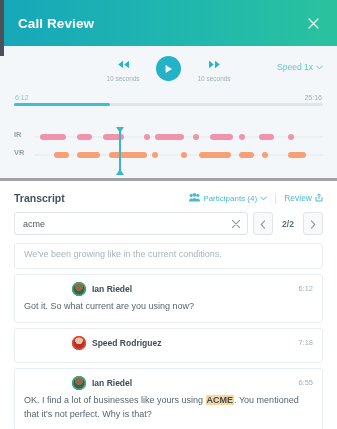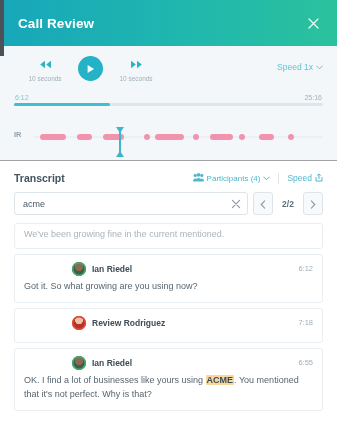--- a/index.html
+++ b/index.html
@@ -46,21 +46,21 @@
   .close-icon svg { display:block; }
 
   
   .player {
     background: #f4f7f9;
     padding: 10px 14px 6px 14px;
     flex: 0 0 auto;
   }
   .controls {
     display: flex; align-items: flex-start;
-    justify-content: flex-start;
+    justify-content: center;
     position: relative;
     height: 36px;
   }
   .ctrl {
     display: flex; flex-direction: column; align-items: center;
     cursor: pointer; width: 62px;
   }
   .ctrl-glyph { color: #2ab3c7; line-height: 1; }
   .ctrl-label {
     font-size: 6.5px; color: #9fb0ba; margin-top: 3px; white-space: nowrap;
@@ -132,21 +132,21 @@
     transform: translateX(-50%);
     border-left: 4px solid transparent;
     border-right: 4px solid transparent;
   }
   .playhead::before { top: -1px; border-top: 6px solid #3bb6cc; }
   .playhead::after { bottom: -1px; border-bottom: 6px solid #3bb6cc; }
 
   
   .panel {
     flex: 1; background: #ffffff;
-    border-top: 1px solid #a3a3a3;
+    border-top: 3px solid #a3a3a3;
     display: flex; flex-direction: column;
     overflow: hidden;
   }
   .panel-head {
     display: flex; align-items: center;
     padding: 11px 14px 6px 14px;
   }
   .panel-title {
     font-size: 10.5px; color: #44545f; font-weight: bold; flex: 1;
   }
@@ -310,20 +310,35 @@
         <div class="blip" style="left:24%;width:7%"></div>
         <div class="blip" style="left:38%;width:2%"></div>
         <div class="blip" style="left:42%;width:10%"></div>
         <div class="blip" style="left:55%;width:2%"></div>
         <div class="blip" style="left:61%;width:8%"></div>
         <div class="blip" style="left:71%;width:2%"></div>
         <div class="blip" style="left:78%;width:5%"></div>
         <div class="blip" style="left:88%;width:2%"></div>
       </div>
     </div>
+    <div class="wave-row vr">
+      <div class="wave-label">VR</div>
+      <div class="wave-track">
+        <div class="wave-baseline"></div>
+        <div class="blip" style="left:7%;width:5%"></div>
+        <div class="blip" style="left:15%;width:8%"></div>
+        <div class="blip" style="left:26%;width:13%"></div>
+        <div class="blip" style="left:41%;width:2%"></div>
+        <div class="blip" style="left:51%;width:2%"></div>
+        <div class="blip" style="left:57%;width:11%"></div>
+        <div class="blip" style="left:71%;width:5%"></div>
+        <div class="blip" style="left:79%;width:2%"></div>
+        <div class="blip" style="left:88%;width:6%"></div>
+      </div>
+    </div>
     <div class="playhead"></div>
   </div>
 
   <div class="panel">
 
     <div class="panel-head">
       <div class="panel-title">Transcript</div>
       <div class="participants">
         <span>
           <svg width="11" height="9" viewBox="0 0 11 9" fill="#4fb9cc">
@@ -335,21 +350,21 @@
         </span>
         <span>Participants (4)</span>
         <span class="caret">
           <svg width="7" height="5" viewBox="0 0 7 5">
               <path d="M0.7 1 L3.5 3.8 L6.3 1" stroke="currentColor" stroke-width="1" fill="none" stroke-linecap="round"></path>
             </svg>
         </span>
       </div>
       <div class="divider-v"></div>
       <div class="share">
-        <span>Speed</span>
+        <span>Review</span>
         <span>
           <svg width="8" height="9" viewBox="0 0 8 9" fill="none" stroke="currentColor" stroke-width="1">
               <path d="M1 4 V8 H7 V4"></path>
               <path d="M4 6 V1 M2.2 2.6 L4 0.8 L5.8 2.6"></path>
             </svg>
         </span>
       </div>
     </div>
 
     <div class="search-row">
@@ -374,38 +389,38 @@
           <svg width="6" height="9" viewBox="0 0 6 9">
               <path d="M1.4 0.9 L4.8 4.5 L1.4 8.1" stroke="currentColor" stroke-width="1.1" fill="none" stroke-linecap="round"></path>
             </svg>
         </span>
       </div>
     </div>
 
     <div class="messages">
 
       <div class="msg partial">
-        <div class="msg-text muted">We've been growing fine in the current mentioned.</div>
+        <div class="msg-text muted">We've been growing like in the current conditions.</div>
       </div>
 
       <div class="msg">
         <div class="msg-head">
           <div class="avatar ian"></div>
           <div class="msg-name">Ian Riedel</div>
           <div class="msg-time">6:12</div>
         </div>
         <div class="msg-text">
-          <span>Got it. So what growing are you using now?</span>
+          <span>Got it. So what current are you using now?</span>
         </div>
       </div>
 
       <div class="msg">
         <div class="msg-head">
           <div class="avatar vicki"></div>
-          <div class="msg-name">Review Rodriguez</div>
+          <div class="msg-name">Speed Rodriguez</div>
           <div class="msg-time">7:18</div>
         </div>
       </div>
 
       <div class="msg">
         <div class="msg-head">
           <div class="avatar ian"></div>
           <div class="msg-name">Ian Riedel</div>
           <div class="msg-time">6:55</div>
         </div>

